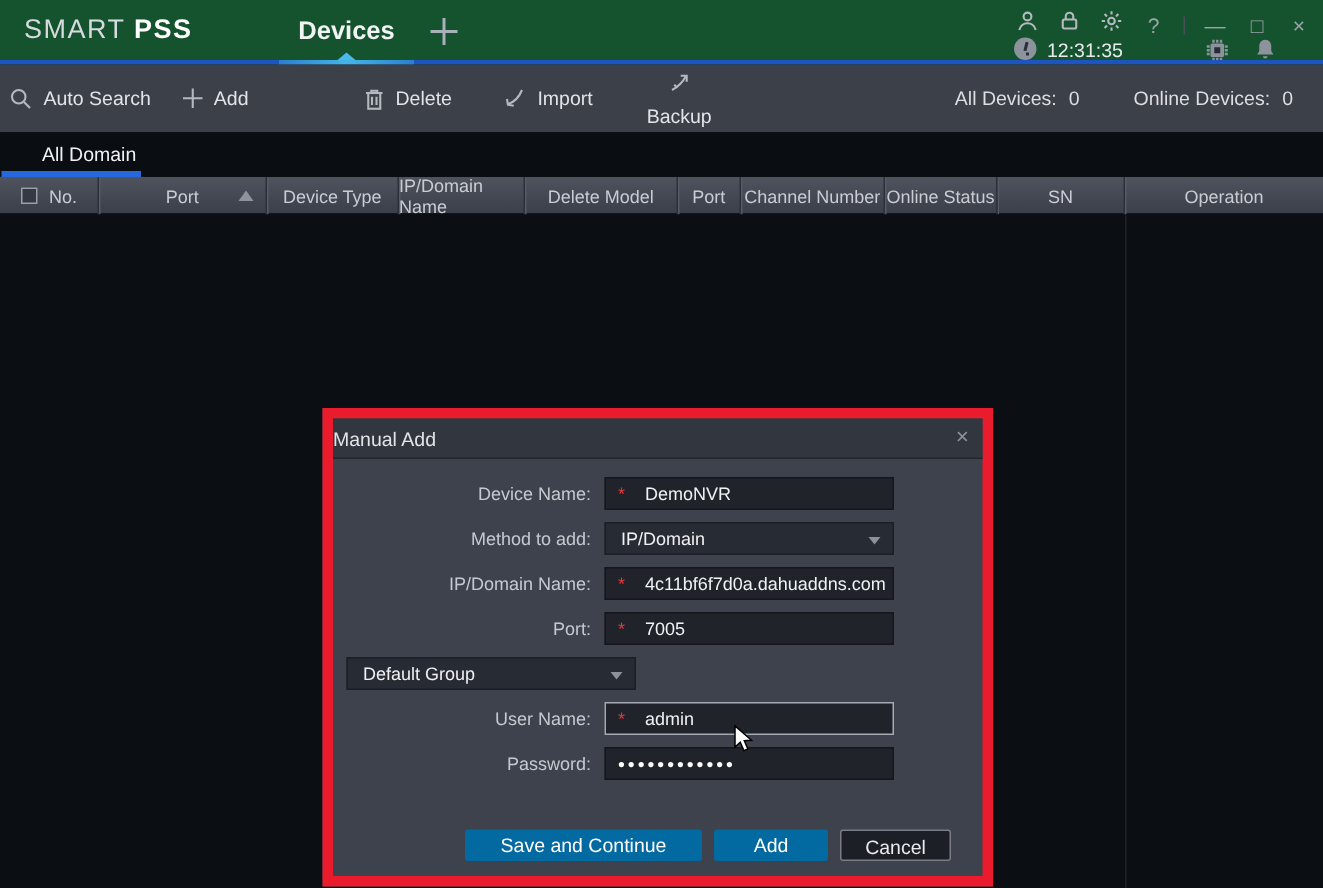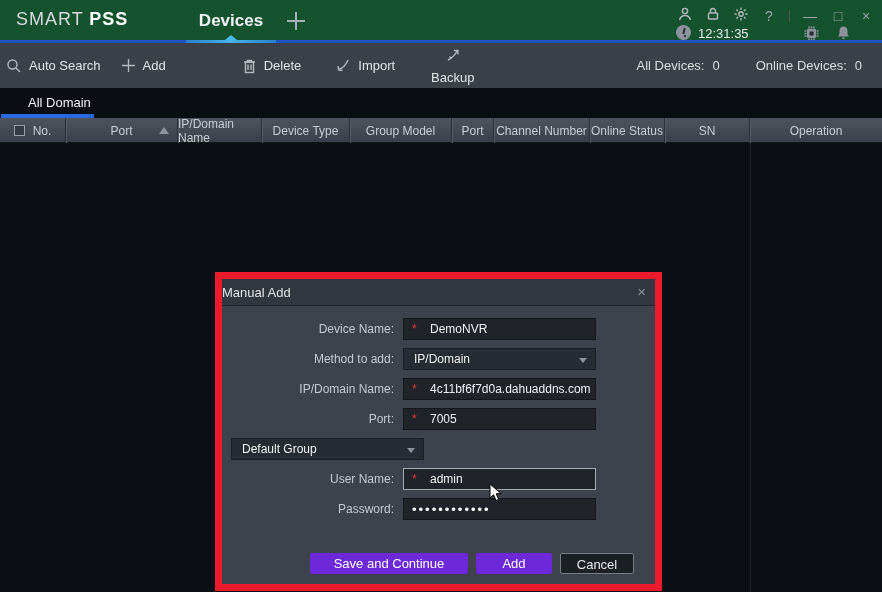--- a/index.html
+++ b/index.html
@@ -80,21 +80,21 @@
   .dfield .req { color:#e03a3a; font-size:12px; margin-left:8px; width:10px; }
   .dfield .dval { margin-left:8px; white-space:nowrap; }
   .dfield.dselect { background:#272b33; border:1px solid #1b1e24; }
   .dfield.dselect .dval { margin-left:10px; }
   .caret { position:absolute; right:8px; top:9px; width:0; height:0;
     border-left:4px solid transparent; border-right:4px solid transparent; border-top:5px solid #8d929a; }
   .dfield.pwd .dval { margin-left:8px; letter-spacing:2px; font-size:13px; color:#ffffff; }
   .dlg-buttons { position:absolute; left:0; top:274px; width:433px; height:21px; }
   .btn { position:absolute; height:21px; font-size:13px; text-align:center; line-height:21px;
     border-radius:2px; cursor:default; }
-  .btn-blue { background:#6d28d9; color:#ffffff; }
+  .btn-blue { background:#0369a1; color:#ffffff; }
   .btn-save { left:88px; width:158px; }
   .btn-add  { left:254px; width:76px; }
   .btn-cancel { left:338px; width:74px; background:#1c1f26; color:#e8eaec; border:1px solid #707challenge580; border:1px solid #787d85; }
   
   .cursor { position:absolute; left:489px; top:483px; z-index:50; }
   svg.ic { stroke:#b4b9c0; fill:none; stroke-width:1.4; }
 </style>
 </head>
 <body>
 
@@ -207,28 +207,28 @@
 
 <div class="thead">
   <div class="th" style="width:66px;">
     <span class="checkbox"></span>
     <span>No.</span>
   </div>
   <div class="th" style="width:112px;">
     <span>Port</span>
     <span class="sort-tri"></span>
   </div>
+  <div class="th" style="width:88px;">
+      <span>Device Type</span>
+    </div>
   <div class="th" style="width:84px;">
       <span>IP/Domain Name</span>
     </div>
-  <div class="th" style="width:88px;">
-      <span>Device Type</span>
-    </div>
   <div class="th" style="width:102px;">
-      <span>Group Model</span>
+      <span>Delete Model</span>
     </div>
   <div class="th" style="width:42px;">
       <span>Port</span>
     </div>
   <div class="th" style="width:96px;">
       <span>Channel Number</span>
     </div>
   <div class="th" style="width:75px;">
       <span>Online Status</span>
     </div>

